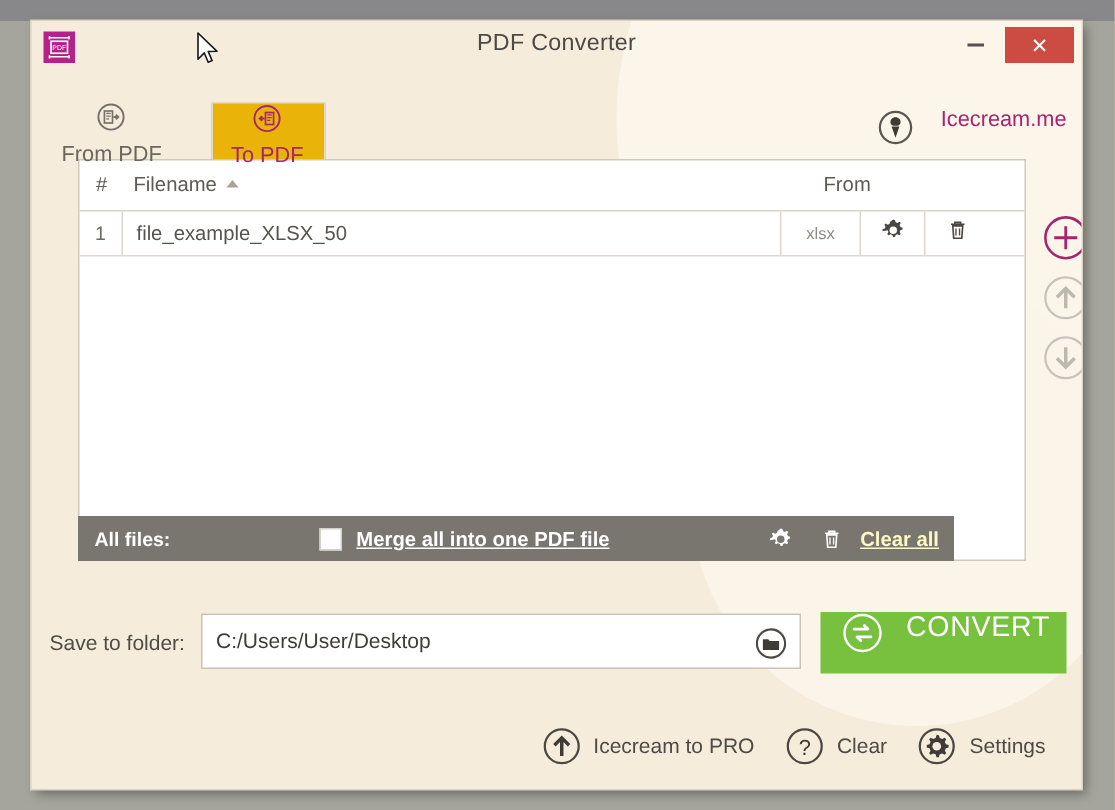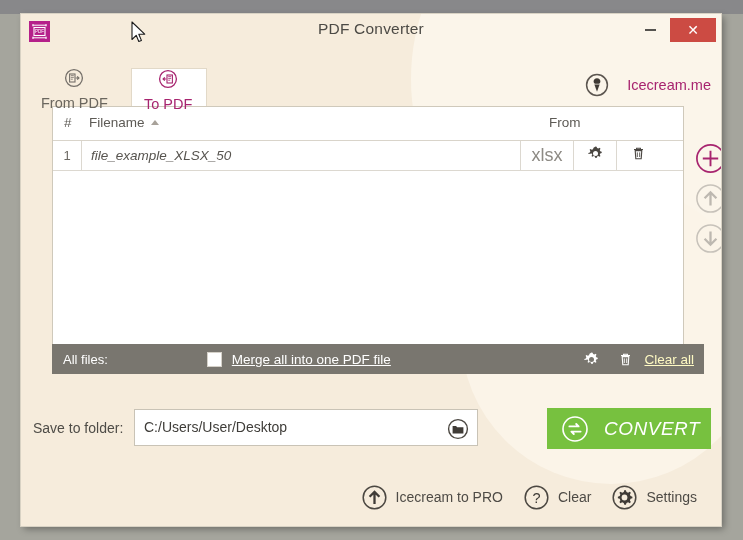--- a/index.html
+++ b/index.html
@@ -126,33 +126,33 @@
     display: flex;
     align-items: center;
     gap: 7px;
     padding: 0 14px 16px 12px;
     font-size: 14.5px;
     box-sizing: border-box;
     flex-direction: column;
   }
   .tab-from { left: 8px; color: #6b675f; }
   .tab-to {
-    left: 110px;
-    background: #ffffff;
+    left: 120px;
+    background: #eab308;
     color: #a7246f;
     border: 1px solid #e2d9c8;
     border-bottom: none;
   }
   .tab-icon { width: 20px; height: 20px; flex: none; }
 
   .brand {
     position: absolute;
     right: 10px; top: 4px;
     display: flex;
-    align-items: center;
+    align-items: flex-start;
     gap: 17px;
     font-size: 14.5px;
     color: #a7246f;
   }
   .brand-icon { width: 26px; height: 26px; flex: none; }
 
   
   .listpanel {
     position: absolute;
     left: 31px; top: 92px;
@@ -202,26 +202,25 @@
     display: flex; align-items: center; justify-content: center;
     font-size: 13px; color: #6c6963;
   }
   .cell-name {
     flex: 1;
     display: flex; align-items: center;
     padding-left: 9px;
     font-size: 13.5px;
     color: #57544f;
     border-left: 1px solid #dcd8d0;
-    font-style: italic;
   }
   .cell-ext {
     width: 52px;
     display: flex; align-items: center; justify-content: center;
-    font-size: 18px; color: #8d8a84;
+    font-size: 11px; color: #8d8a84;
     border-left: 1px solid #dcd8d0;
     margin-left: 44px;
   }
   .cell-btn {
     width: 42px;
     display: flex; align-items: center; justify-content: center;
     border-left: 1px solid #dcd8d0;
   }
   .row-tail { width: 24px; }
 
@@ -235,28 +234,29 @@
     flex-direction: column;
     gap: 7px;
     align-items: center;
   }
   .circbtn { width: 33px; height: 33px; }
 
   
   .allbar {
     position: absolute;
     left: 31px; top: 330px;
-    width: 652px; height: 30px;
+    width: 584px; height: 30px;
     background: #79766f;
     display: flex;
     align-items: center;
     color: #ffffff;
     font-size: 13px;
     box-sizing: border-box;
     z-index: 5;
+    font-weight: bold;
   }
   .allbar-label { margin-left: 11px; }
   .chk {
     width: 15px; height: 15px;
     background: #ffffff;
     border: 1px solid #d5d1c9;
     margin-left: 99px;
     box-sizing: border-box;
   }
   .merge-link {
@@ -289,21 +289,21 @@
   }
   .save-label {
     position: absolute;
     left: 12px; top: 14px;
     font-size: 14px;
     color: #4e4c47;
   }
   .pathbox {
     position: absolute;
     left: 113px; top: 3px;
-    width: 344px; height: 37px;
+    width: 400px; height: 37px;
     background: #ffffff;
     border: 1px solid #c9c3b6;
     box-sizing: border-box;
   }
   .pathtext {
     position: absolute;
     left: 9px; top: 9px;
     font-size: 14px;
     color: #3f3d39;
   }
@@ -311,28 +311,26 @@
     position: absolute;
     right: 8px; top: 8px;
     width: 22px; height: 22px;
   }
   .convertbtn {
     position: absolute;
     left: 526px; top: 2px;
     width: 164px; height: 41px;
     background: #77c13f;
     display: flex;
-    align-items: center;
     gap: 15px;
     padding-left: 14px;
     box-sizing: border-box;
     color: #ffffff;
     font-size: 19px;
     letter-spacing: .5px;
-    font-style: italic;
   }
   .convert-ico { width: 28px; height: 28px; flex: none; }
 
   
   .bottombar {
     position: absolute;
     right: 14px; top: 463px;
     height: 40px;
     display: flex;
     align-items: center;

